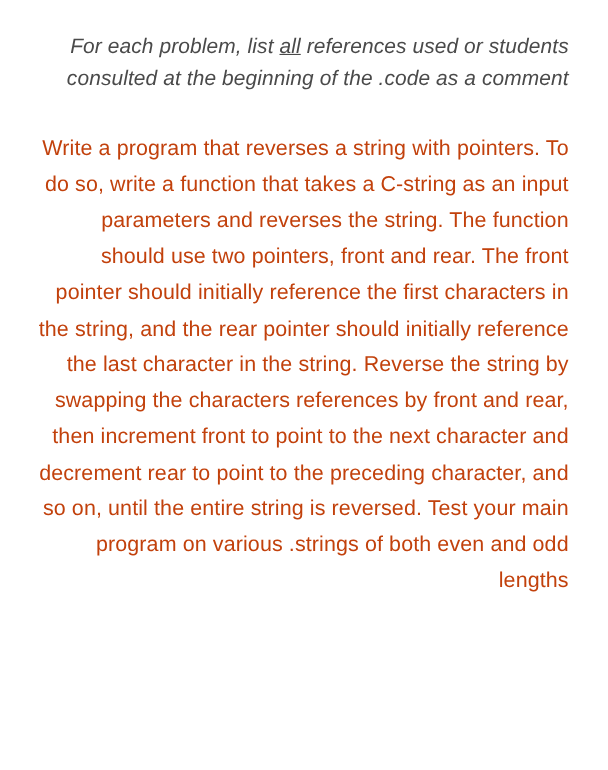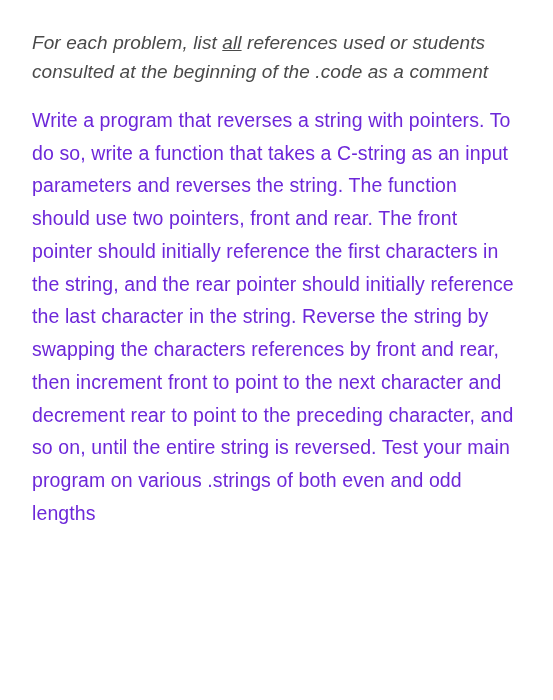--- a/index.html
+++ b/index.html
@@ -13,32 +13,33 @@
       background: #ffffff;
       font-family: -apple-system, BlinkMacSystemFont, "Segoe UI", Helvetica, Arial, sans-serif;
       padding: 28px 36px 28px 32px;
       color: #4a4a4a;
       overflow: hidden;
     }
     .instruction {
       font-style: italic;
       font-size: 19px;
       line-height: 1.55;
-      margin-bottom: 17px;
+      text-align: right;
+      margin-bottom: 32px;
       color: #4a4a4a;
       letter-spacing: 0.1px;
     }
     .underline {
       text-decoration: underline;
     }
     .problem {
       font-size: 19.5px;
       line-height: 1.68;
-      text-align: left;
-      color: #6d28d9;
+      text-align: right;
+      color: #c2410c;
       letter-spacing: 0.1px;
     }
   </style>
 </head>
 <body>
 
 <p class="instruction">
   <span>For each problem, list </span><span class="underline">all</span><span> references used or students consulted at the beginning of the .code as a comment</span>
 </p>
 

